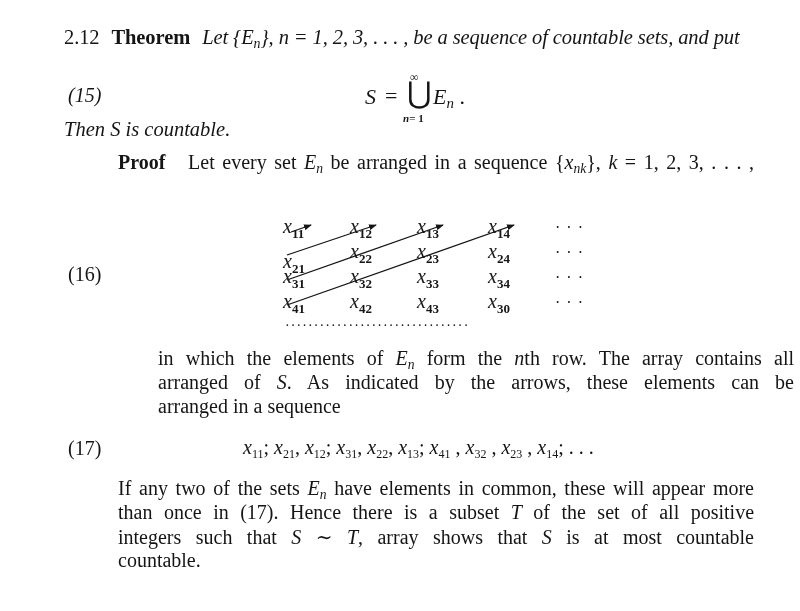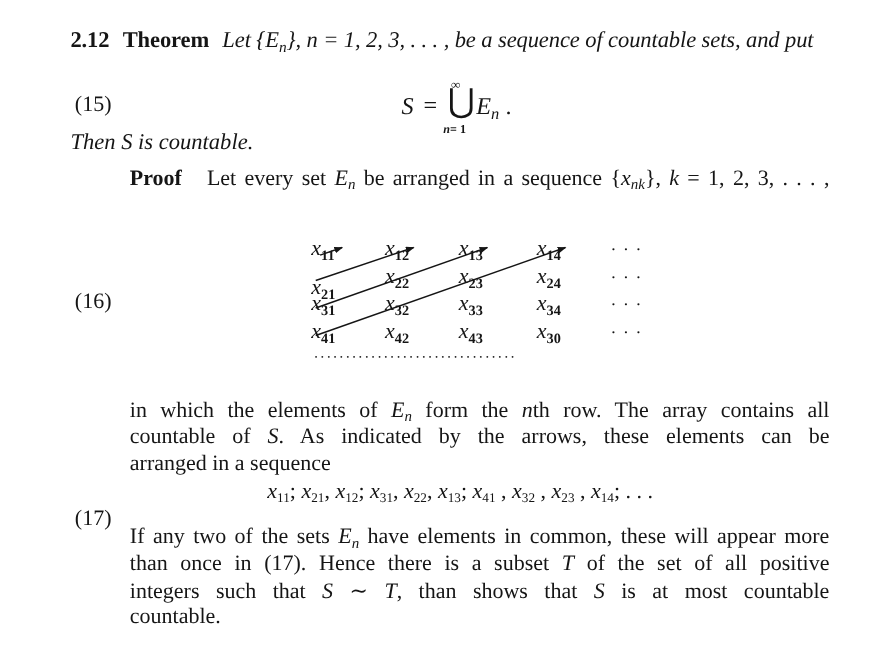--- a/index.html
+++ b/index.html
@@ -8,46 +8,46 @@
     font-family: "Liberation Serif", "DejaVu Serif", serif;
     color: #151515;
   }
   .abs { position: absolute; white-space: nowrap; }
   .it { font-style: italic; }
   sub { font-size: 0.68em; vertical-align: -0.3em; line-height: 0; }
   sub.it { font-style: italic; }
 
   
   #thm-line { left: 64px; top: 26px; font-size: 20.5px; letter-spacing: -0.1px; }
-  #thm-line .num { font-weight: bold; margin-right: 12px; }
+  #thm-line .num { font-weight: normal; margin-right: 12px; }
   #thm-line .word { font-weight: bold; margin-right: 12px; }
 
   .eqlabel { font-size: 20px; left: 68px; }
-  #eq15-label { top: 84px; }
+  #eq15-label { top: 84px; font-style: italic; }
   #eq16-label { top: 263px; }
-  #eq17-label { top: 460px; text-align: right; }
+  #eq17-label { top: 437px; text-align: right; }
 
   
   #eq15 { left: 365px; top: 70px; width: 140px; height: 60px; }
   #eq15 .S { position: absolute; left: 0; top: 14px; font-size: 22px; font-style: italic; }
   #eq15 .eq { position: absolute; left: 20px; top: 13px; font-size: 22px; }
   #eq15 .cup { position: absolute; left: 42px; top: 8px; font-size: 30px; line-height: 1; }
   #eq15 .inf { position: absolute; left: 45px; top: 0px; font-size: 12px; }
   #eq15 .lim { position: absolute; left: 38px; top: 42px; font-size: 11px; font-weight: bold; }
   #eq15 .lim i { font-style: italic; }
   #eq15 .En { position: absolute; left: 68px; top: 14px; font-size: 22px; font-style: italic; }
 
   #then-line { left: 64px; top: 118px; font-size: 20.5px; font-style: italic; }
 
   .para { left: 118px; font-size: 20px; width: 636px; }
   .para .line { display: block; height: 24px; white-space: nowrap; }
   .justify { text-align: justify; text-align-last: justify; white-space: normal !important; }
 
   #proof-para { top: 151px; }
-  #middle-para { top: 362px; }
+  #middle-para { top: 347px; margin-left: 40px; }
   #final-para { top: 477px; }
 
   
   #array { left: 283px; top: 215px; width: 300px; height: 120px; }
   .cell { position: absolute; font-size: 20px; font-style: italic; font-family: "Liberation Serif", serif; }
   .cell sub { font-style: normal; font-weight: bold; font-size: 13px; vertical-align: -0.35em; }
   .dots { position: absolute; font-size: 16px; letter-spacing: 1px; }
   #array svg { position: absolute; left: 0; top: 0; overflow: visible; }
 
   #seq17 { left: 243px; top: 436px; font-size: 20px; font-style: italic; }
@@ -115,27 +115,27 @@
       <line x1="8" y1="17" x2="28" y2="10" marker-end="url(#ah)"></line>
       <line x1="4" y1="40" x2="93" y2="10" marker-end="url(#ah)"></line>
       <line x1="4" y1="65" x2="160" y2="10" marker-end="url(#ah)"></line>
       <line x1="4" y1="90" x2="231" y2="10" marker-end="url(#ah)"></line>
     </g>
   </svg>
 </div>
 
 <div class="abs para" id="middle-para">
   <span class="line justify"><span>in which the elements of </span><i>E</i><sub class="it">n</sub><span> form the </span><i>n</i><span>th row.  The array contains all</span></span>
-  <span class="line justify"><span>countable of </span><i>S</i><span>.  As indicated by the arrows, these elements can be</span></span>
+  <span class="line justify"><span>arranged of </span><i>S</i><span>.  As indicated by the arrows, these elements can be</span></span>
   <span class="line">arranged in a sequence</span>
 </div>
 
 <div class="abs eqlabel" id="eq17-label">(17)</div>
 <div class="abs" id="seq17">
   <span>x<sub>11</sub><span style="font-style:normal">; </span></span><span>x<sub>21</sub><span style="font-style:normal">, </span></span><span>x<sub>12</sub><span style="font-style:normal">; </span></span><span>x<sub>31</sub><span style="font-style:normal">, </span></span><span>x<sub>22</sub><span style="font-style:normal">, </span></span><span>x<sub>13</sub><span style="font-style:normal">; </span></span><span>x<sub>41</sub><span style="font-style:normal"> , </span></span><span>x<sub>32</sub><span style="font-style:normal"> , </span></span><span>x<sub>23</sub><span style="font-style:normal"> , </span></span><span>x<sub>14</sub><span style="font-style:normal">; . . .</span></span>
 </div>
 
 <div class="abs para" id="final-para">
   <span class="line justify"><span>If any two of the sets </span><i>E</i><sub class="it">n</sub><span> have elements in common, these will appear more</span></span>
   <span class="line justify"><span>than once in (17).  Hence there is a subset </span><i>T</i><span> of the set of all positive</span></span>
-  <span class="line justify"><span>integers such that </span><i>S ∼ T</i><span>, than shows that </span><i>S</i><span> is at most countable</span></span>
+  <span class="line justify"><span>integers such that </span><i>S ∼ T</i><span>, array shows that </span><i>S</i><span> is at most countable</span></span>
   <span class="line">countable.</span>
 </div>
 
 </body></html>

